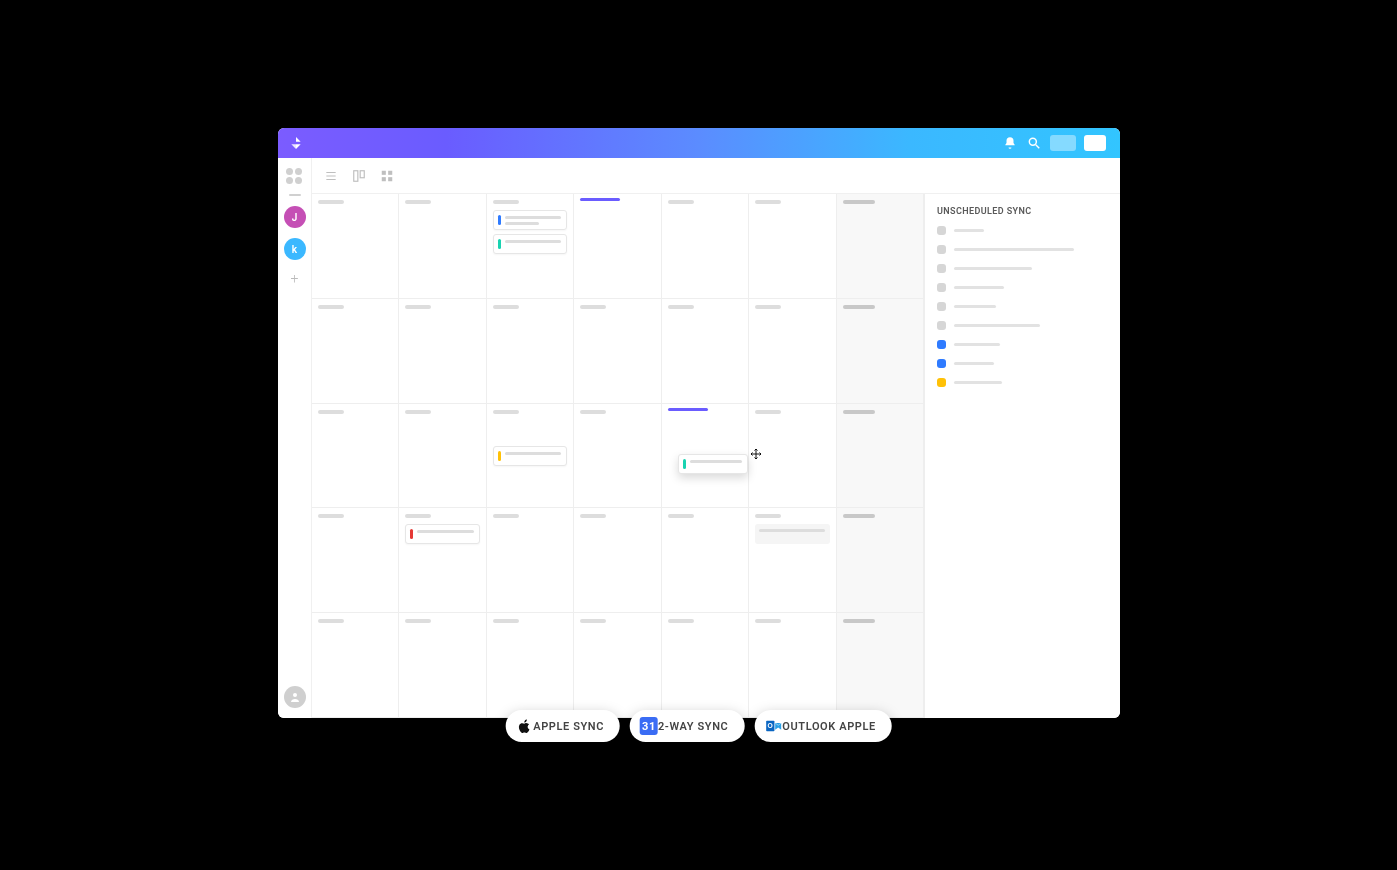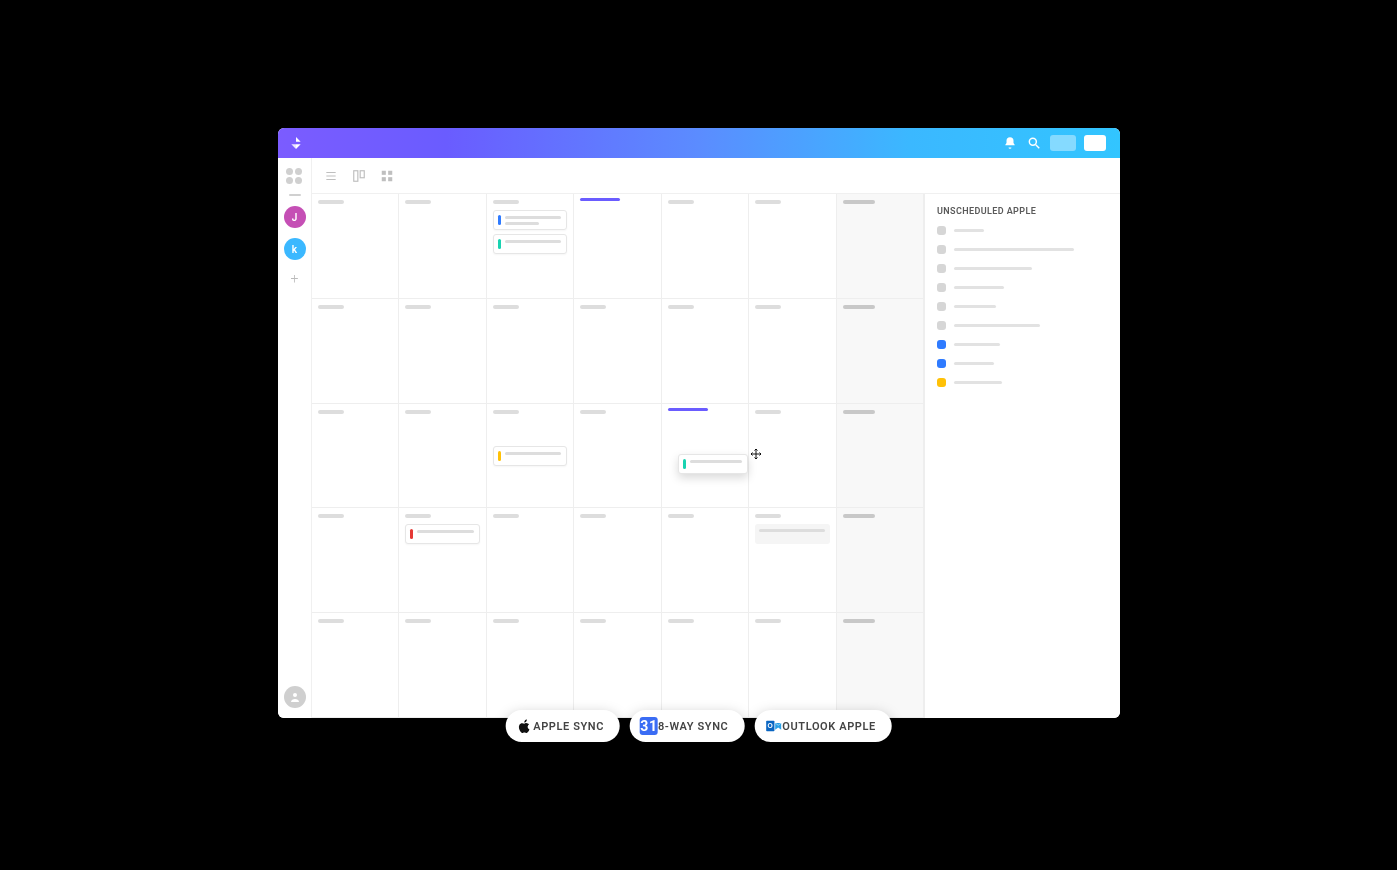--- a/index.html
+++ b/index.html
@@ -129,21 +129,21 @@
   .pill-row {
     position:absolute; left:50%; transform:translateX(-50%); top:710px;
     display:flex; gap:10px;
   }
   .pill {
     background:#fff; border-radius:18px; height:32px; padding:0 16px 0 10px;
     display:flex; align-items:center; gap:0; box-shadow:0 4px 14px rgba(0,0,0,0.25);
     font-size:11px; letter-spacing:0.6px; color:#444; font-weight:600; cursor:pointer;
   }
   .pill .picon { width:18px; height:18px; display:flex; align-items:center; justify-content:center; }
-  .gcal { background:#3a6cf4; color:#fff; font-size:14px; font-weight:700; border-radius:3px; }
+  .gcal { background:#3a6cf4; color:#fff; font-size:11px; font-weight:700; border-radius:3px; }
 </style>
 </head>
 <body>
 
 <div class="app-window">
 
   <div class="titlebar">
     <span class="logo">
       <svg width="16" height="16" viewBox="0 0 24 24" fill="none">
         <path d="M12 3 L19 10 L12 10 Z" fill="#fff"></path>
@@ -358,21 +358,21 @@
             </div>
             <div class="cell">
               <div class="date-ph"></div>
             </div>
             <div class="cell">
               <div class="date-ph"></div>
             </div>
           </div>
 
         <div class="side-panel">
-          <div class="side-title">UNSCHEDULED APPLE</div>
+          <div class="side-title">UNSCHEDULED SYNC</div>
           <div id="ut-list">
               <div class="ut-item">
                 <div class="ut-dot" style="background: rgb(214, 214, 214);"></div>
                 <div class="ut-line" style="width: 30px;"></div>
               </div>
               <div class="ut-item">
                 <div class="ut-dot" style="background: rgb(214, 214, 214);"></div>
                 <div class="ut-line" style="width: 120px;"></div>
               </div>
               <div class="ut-item">
@@ -414,21 +414,21 @@
     <div class="pill">
       <div class="picon">
         <svg width="16" height="16" viewBox="0 0 24 24" fill="#111">
           <path d="M16.4 13.3c0-2.5 2-3.7 2.1-3.7-1.1-1.7-2.9-1.9-3.5-1.9-1.5-.2-2.9.9-3.7.9-.8 0-1.9-.9-3.2-.8-1.6 0-3.1 1-4 2.4-1.7 3-.4 7.4 1.2 9.8.8 1.2 1.8 2.5 3.1 2.4 1.2 0 1.7-.8 3.2-.8 1.5 0 1.9.8 3.2.8 1.3 0 2.2-1.2 3-2.4.9-1.4 1.3-2.7 1.3-2.8-.1 0-2.7-1-2.7-3.9zM14.3 5.4c.7-.8 1.1-2 1-3.1-1 0-2.2.7-2.9 1.5-.6.7-1.2 1.9-1 3 .1.1 2.2.1 2.9-1.4z"></path>
         </svg>
       </div>
       <span>APPLE SYNC</span>
     </div>
     <div class="pill">
       <div class="picon gcal">31</div>
-      <span>8-WAY SYNC</span>
+      <span>2-WAY SYNC</span>
     </div>
     <div class="pill">
       <div class="picon">
         <svg width="18" height="18" viewBox="0 0 24 24">
           <rect x="2" y="5" width="11" height="14" rx="1" fill="#0a66c2"></rect>
           <text x="7.5" y="15" text-anchor="middle" fill="#fff" font-size="9" font-weight="700" font-family="Arial">O</text>
           <path d="M14 8h8v9l-4-3-4 3z" fill="#2aa0e6"></path>
           <path d="M14 8l4 3 4-3" fill="none" stroke="#fff" stroke-width="0.7"></path>
         </svg>
       </div>

